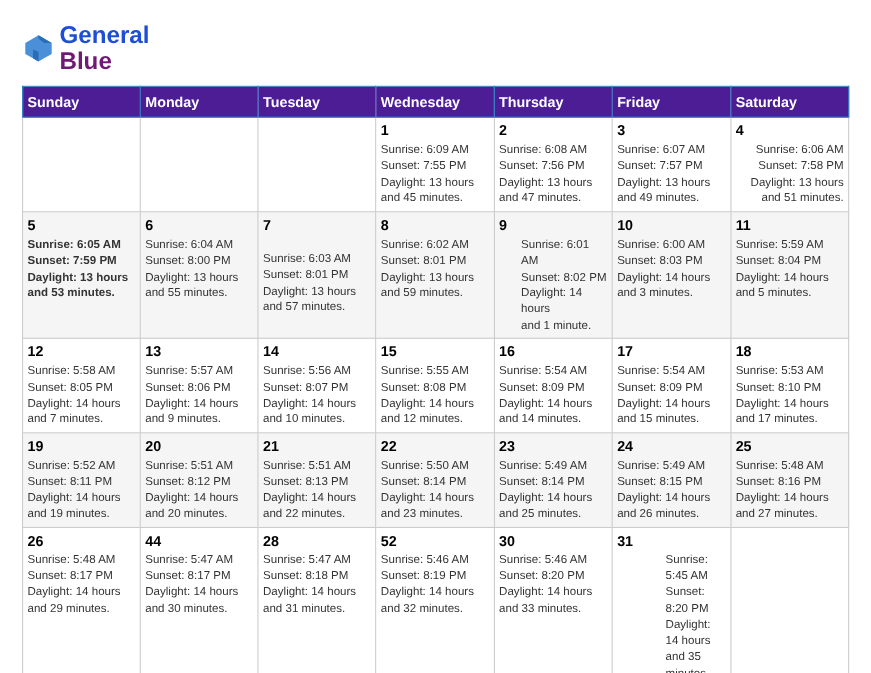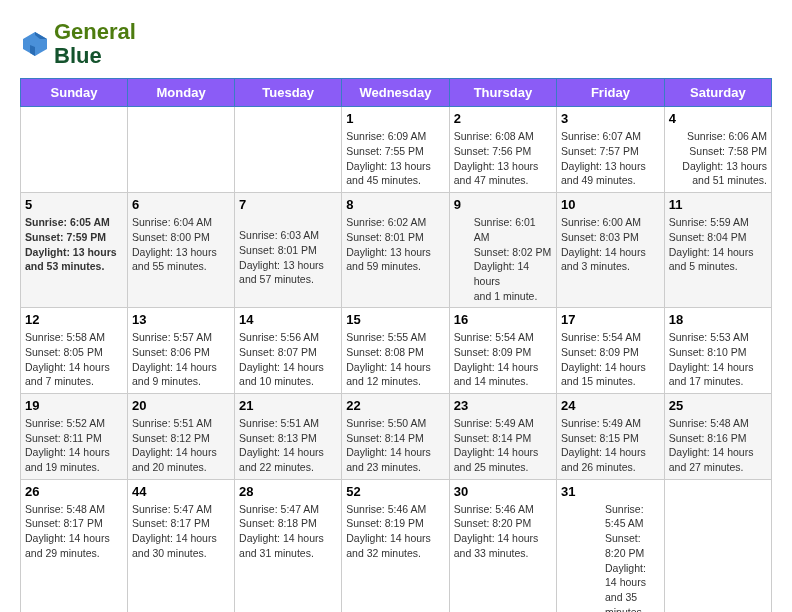--- a/index.html
+++ b/index.html
@@ -20,21 +20,21 @@
       display: flex;
       align-items: center;
     }
     .logo-text {
       font-size: 22px;
       font-weight: bold;
       color: #333;
       line-height: 1.1;
     }
     .logo-text span {
-      color: #4d7c0f;
+      color: #1d4ed8;
     }
     .logo-icon {
       width: 30px;
       height: 30px;
       margin-right: 4px;
     }
     .title-area {
       text-align: right;
     }
     .calendar-title {
@@ -45,24 +45,24 @@
     .calendar-subtitle {
       font-size: 16px;
       color: #555;
     }
     .calendar {
       width: 100%;
       border-collapse: collapse;
       font-size: 11px;
     }
     .calendar thead th {
-      background-color: #8b5cf6;
+      background-color: #4c1d95;
       color: #fff;
       padding: 6px 4px;
-      text-align: center;
+      text-align: left;
       font-size: 13px;
       border: 1px solid #3a7cc4;
     }
     .calendar tbody td {
       border: 1px solid #ccc;
       vertical-align: top;
       padding: 4px;
       width: 108px;
       min-height: 80px;
     }
@@ -95,21 +95,21 @@
 
 <div class="header-area">
   <div class="logo-area">
     <svg class="logo-icon" viewBox="0 0 30 30">
       <polygon points="15,3 27,10 27,20 20,24 15,27 10,24 3,20 3,10" fill="#4a90d9"></polygon>
       <polygon points="15,3 27,10 20,10 15,6" fill="#2a6db5"></polygon>
       <polygon points="15,27 10,24 10,16 15,18" fill="#2a6db5"></polygon>
     </svg>
     <div>
       <div class="logo-text">
-        <span>General</span><br><span style="color:#14532d">Blue</span>
+        <span>General</span><br><span style="color:#701a75">Blue</span>
       </div>
     </div>
   </div>
   <div class="title-area">
     <div class="calendar-title"></div>
     <div class="calendar-subtitle"></div>
   </div>
 </div>
 
 <table class="calendar">

